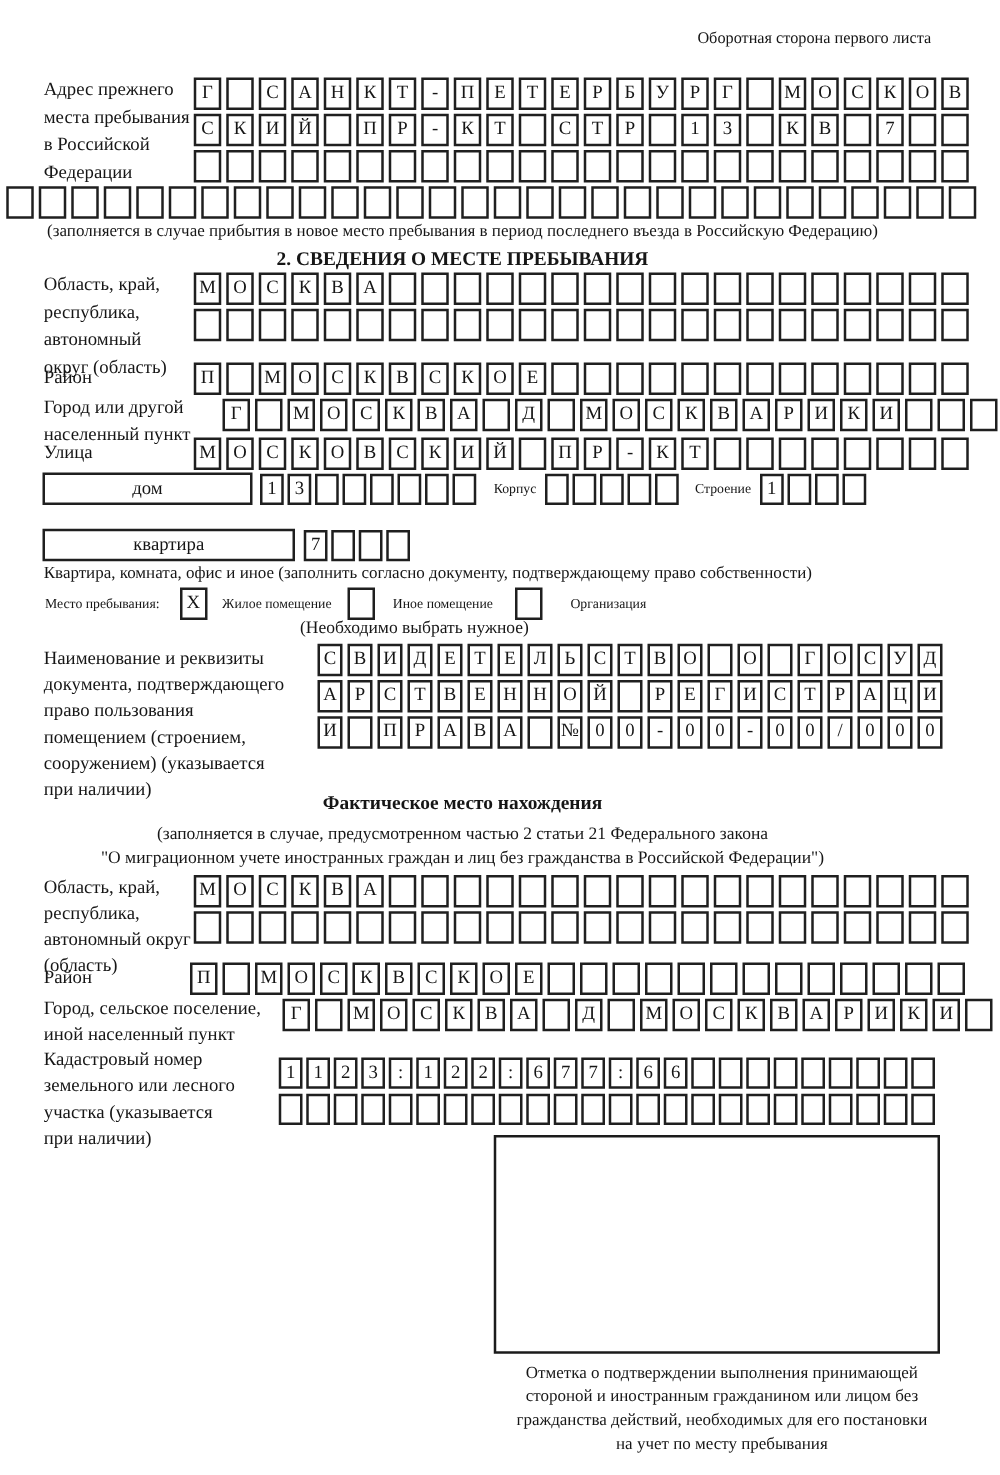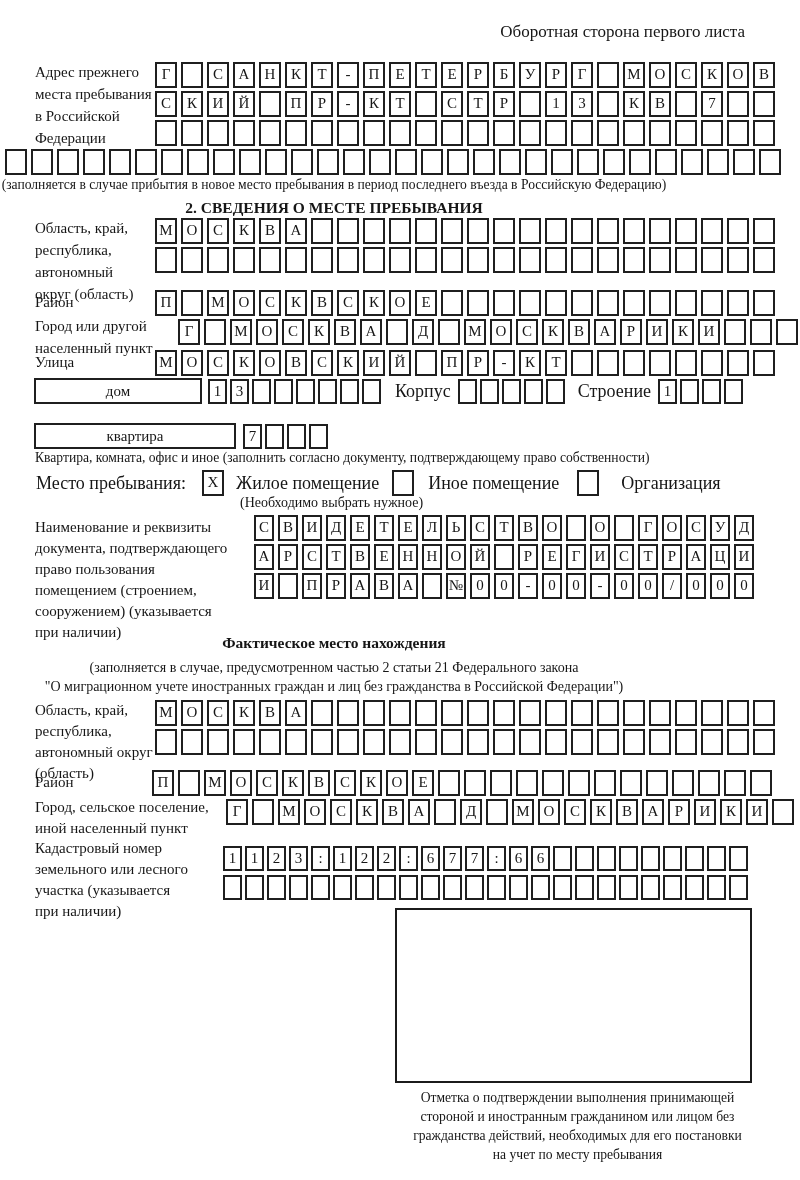--- a/index.html
+++ b/index.html
@@ -1,39 +1,39 @@
 <!DOCTYPE html>
 <html><head>
 <meta charset="utf-8">
 <style>
   html,body{margin:0;padding:0;background:#ffffff;}
   #page{position:relative;width:800px;height:1180px;background:#fff;color:#161616;
         font-family:"Liberation Serif","DejaVu Serif",serif;overflow:hidden;}
   .abs{position:absolute;}
   .lbl{font-size:15px;line-height:21px;white-space:nowrap;}
   .note{font-size:13.6px;white-space:nowrap;}
-  .center{left:0;width:668px;text-align:center;}
+  .center{left:0;width:668px;text-align:center;padding-left:36px;}
   .bold{font-weight:bold;}
   .cells{display:flex;gap:4px;}
   .cell{box-sizing:border-box;width:22px;height:26px;border:2px solid #1f1f1f;
         text-align:center;font-size:15px;line-height:21px;flex:0 0 auto;}
   .row-sm{gap:4px;} .row-sm .cell{width:20px;}
   .row-xs{gap:3px;} .row-xs .cell{width:19px;height:25px;}
   .widebox{box-sizing:border-box;height:26px;border:2px solid #1f1f1f;display:flex;
            align-items:center;justify-content:center;font-size:15px;flex:0 0 auto;}
-  .inlinelbl{font-size:18px;line-height:26px;white-space:nowrap;flex:0 0 auto;}
+  .inlinelbl{font-size:11px;line-height:26px;white-space:nowrap;flex:0 0 auto;}
   .flexrow{display:flex;align-items:center;}
   .stamp{box-sizing:border-box;border:2px solid #1b1b1b;background:#fff;}
 </style>
 </head>
 <body>
 
 <div id="page">
 
-  <div class="abs note" style="top:22px;left:0;width:745px;text-align:right;font-size:17px;">Оборотная сторона первого листа</div>
+  <div class="abs note" style="top:22px;left:0;width:745px;text-align:right;font-size:13px;">Оборотная сторона первого листа</div>
 
   <div class="abs lbl" style="left:35px;top:62px;">Адрес прежнего</div>
   <div class="abs lbl" style="left:35px;top:84px;">места пребывания</div>
   <div class="abs lbl" style="left:35px;top:106px;">в Российской</div>
   <div class="abs lbl" style="left:35px;top:128px;">Федерации</div>
 
   <div class="abs cells" style="left:155px;top:62px;">
       <span class="cell">Г</span>
       <span class="cell"></span>
       <span class="cell">С</span>

